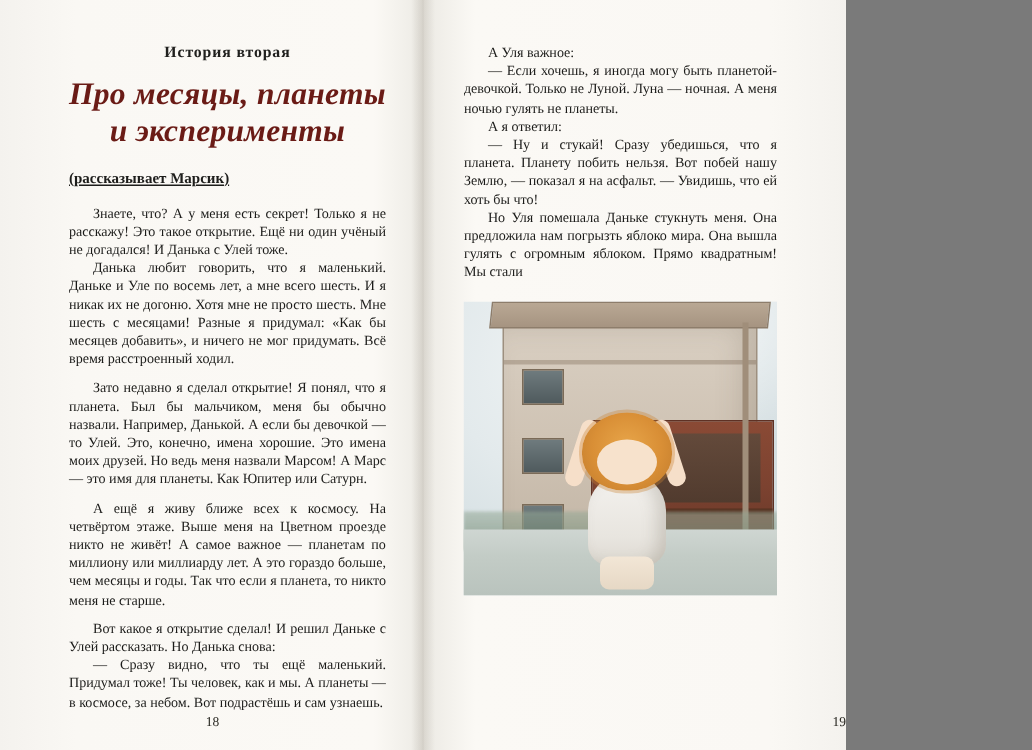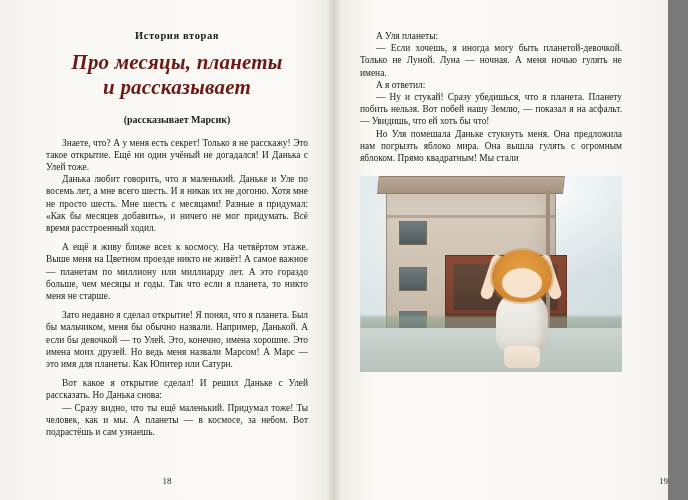--- a/index.html
+++ b/index.html
@@ -2,21 +2,21 @@
 <html><head>
 <meta charset="utf-8">
 <style>
   html, body {
     margin: 0;
     padding: 0;
     background: #7a7a7a;
   }
   #page {
     position: relative;
-    width: 668px;
+    width: 564px;
     height: 500px;
     background: #f2f0eb;
     overflow: hidden;
     font-family: "Liberation Serif", serif;
   }
   .spread {
     position: absolute;
     inset: 0;
     display: flex;
   }
@@ -60,25 +60,25 @@
     line-height: 1.18;
     margin: 2px 0 14px 0;
   }
   .title-line {
     display: block;
     font-size: 21px;
     letter-spacing: 0.2px;
     white-space: nowrap;
   }
   .narrator {
-    text-align: center;
     font-size: 10px;
     font-weight: bold;
     color: #1d1d1b;
     margin: 4px 0 12px 0;
+    text-decoration: underline;
   }
   .body-text p {
     margin: 0;
     text-indent: 16px;
     font-size: 9.4px;
     line-height: 12.2px;
     text-align: justify;
     color: #1b1b19;
     hyphens: auto;
   }
@@ -248,41 +248,41 @@
 <body>
 
 <div id="page">
   <div class="spread">
 
     <div class="page left">
       <div class="chapter-label">История вторая</div>
 
       <div class="chapter-title">
         <span class="title-line">Про месяцы, планеты</span>
-        <span class="title-line">и рассказывает</span>
+        <span class="title-line">и эксперименты</span>
       </div>
 
       <div class="narrator">(рассказывает Марсик)</div>
 
       <div class="body-text">
         <p>Знаете, что? А у меня есть секрет! Только я не расскажу! Это такое открытие. Ещё ни один учёный не догадался! И Данька с Улей тоже.</p>
         <p>Данька любит говорить, что я маленький. Даньке и Уле по восемь лет, а мне всего шесть. И я никак их не догоню. Хотя мне не просто шесть. Мне шесть с месяцами! Разные я придумал: «Как бы месяцев добавить», и ничего не мог придумать. Всё время расстроенный ходил.</p>
+        <p class="gap">Зато недавно я сделал открытие! Я понял, что я планета. Был бы мальчиком, меня бы обычно назвали. Например, Данькой. А если бы девочкой — то Улей. Это, конечно, имена хорошие. Это имена моих друзей. Но ведь меня назвали Марсом! А Марс — это имя для планеты. Как Юпитер или Сатурн.</p>
         <p class="gap">А ещё я живу ближе всех к космосу. На четвёртом этаже. Выше меня на Цветном проезде никто не живёт! А самое важное — планетам по миллиону или миллиарду лет. А это гораздо больше, чем месяцы и годы. Так что если я планета, то никто меня не старше.</p>
-        <p class="gap">Зато недавно я сделал открытие! Я понял, что я планета. Был бы мальчиком, меня бы обычно назвали. Например, Данькой. А если бы девочкой — то Улей. Это, конечно, имена хорошие. Это имена моих друзей. Но ведь меня назвали Марсом! А Марс — это имя для планеты. Как Юпитер или Сатурн.</p>
         <p class="gap">Вот какое я открытие сделал! И решил Даньке с Улей рассказать. Но Данька снова:</p>
         <p>— Сразу видно, что ты ещё маленький. Придумал тоже! Ты человек, как и мы. А планеты — в космосе, за небом. Вот подрастёшь и сам узнаешь.</p>
       </div>
 
       <div class="folio">18</div>
     </div>
 
     <div class="page right">
       <div class="body-text">
-        <p>А Уля планеты:</p>
-        <p>— Если хочешь, я иногда могу быть планетой-девочкой. Только не Луной. Луна — ночная. А меня ночью гулять не имена.</p>
+        <p>А Уля важное:</p>
+        <p>— Если хочешь, я иногда могу быть планетой-девочкой. Только не Луной. Луна — ночная. А меня ночью гулять не планеты.</p>
         <p>А я ответил:</p>
         <p>— Ну и стукай! Сразу убедишься, что я планета. Планету побить нельзя. Вот побей нашу Землю, — показал я на асфальт. — Увидишь, что ей хоть бы что!</p>
         <p>Но Уля помешала Даньке стукнуть меня. Она предложила нам погрызть яблоко мира. Она вышла гулять с огромным яблоком. Прямо квадратным! Мы стали</p>
       </div>
 
       <div class="illustration">
         <div class="ill-sky"></div>
         <div class="ill-cloudwash"></div>
 
         <div class="bld">

